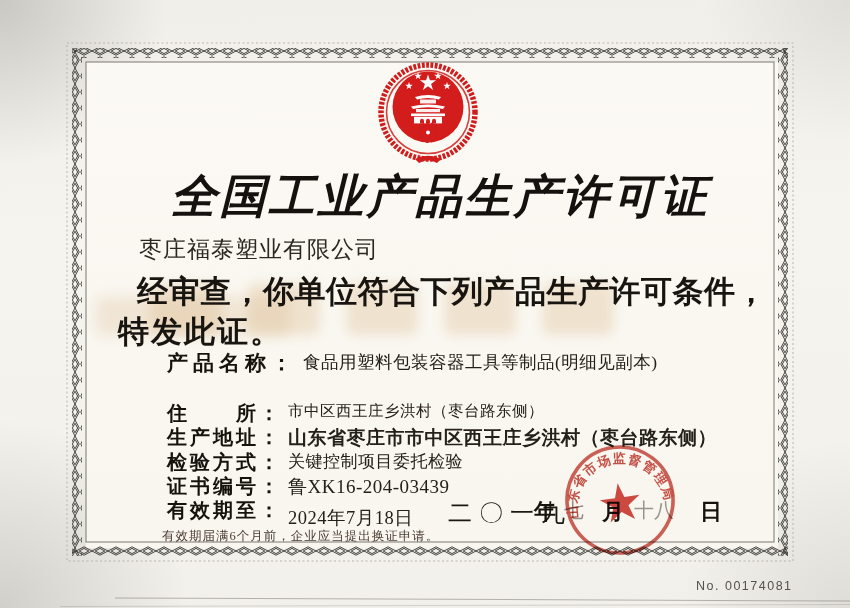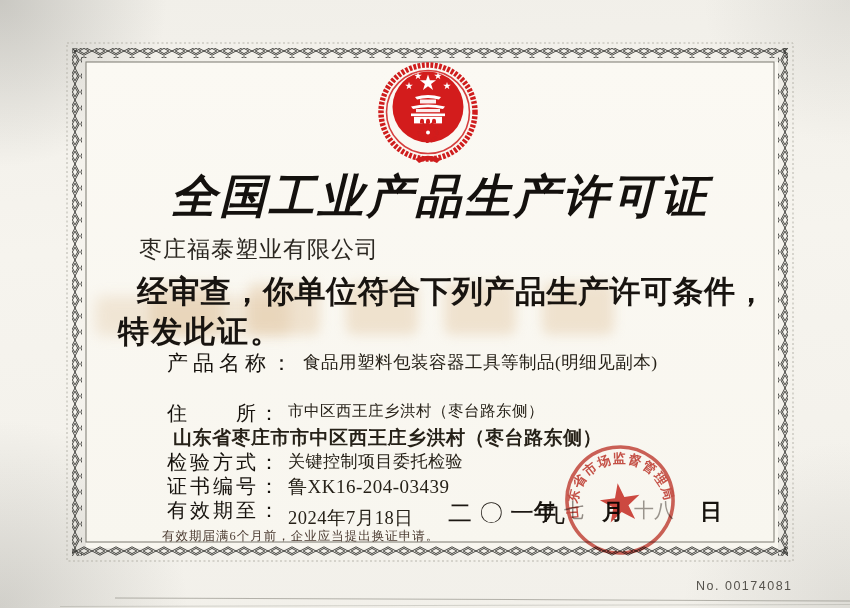--- a/index.html
+++ b/index.html
@@ -26,21 +26,21 @@
   
   .abs{position:absolute;}
   .title{
     left:90px;top:166px;width:700px;text-align:center;
     font-size:46px;font-weight:bold;letter-spacing:3px;color:#14110e;font-style:italic;
   }
   .company{left:139px;top:234px;font-size:23px;color:#2b2721;letter-spacing:1px;}
   .stmt1{left:137px;top:271px;font-size:31px;font-weight:bold;color:#181410;letter-spacing:.5px;}
   .stmt2{left:112px;top:311px;font-size:31px;font-weight:bold;color:#181410;letter-spacing:2px;margin-left:6px;}
   .row{position:absolute;left:167px;display:flex;align-items:flex-start;white-space:nowrap;}
-  .lbl{font-weight:normal;font-size:20px;letter-spacing:3px;color:#16120d;white-space:pre;}
+  .lbl{font-weight:bold;font-size:20px;letter-spacing:3px;color:#16120d;white-space:pre;}
   .val{font-size:17px;color:#262118;margin-left:6px;margin-top:1px;letter-spacing:.5px;}
   .row-product{top:349px}.row-product .lbl{font-size:21px;letter-spacing:5px;}
   .row-product .val{font-size:17.5px;}
   .row-addr{top:400px}.row-addr .val{font-size:15.5px;}
   .row-prod-addr{top:424px}.row-prod-addr .val{font-size:19px;font-weight:bold;}
   .row-inspect{top:449px}.row-inspect .val{font-size:17px;}
   .row-certno{top:473px}.row-certno .val{font-size:19px;letter-spacing:.5px;}
   .row-valid{top:497px}.row-valid .val{font-size:18.5px;margin-top:8px;}
   .dateline{left:448px;top:497px;width:290px;height:30px;}
   .dateline span{position:absolute;top:0;}
@@ -135,20 +135,21 @@
 
   <div class="row row-product">
     <span class="lbl">产品名称：</span>
     <span class="val">食品用塑料包装容器工具等制品(明细见副本)</span>
   </div>
   <div class="row row-addr">
     <span class="lbl">住　　所：</span>
     <span class="val">市中区西王庄乡洪村（枣台路东侧）</span>
   </div>
   <div class="row row-prod-addr">
+    <span class="lbl">生产地址：</span>
     <span class="val">山东省枣庄市市中区西王庄乡洪村（枣台路东侧）</span>
   </div>
   <div class="row row-inspect">
     <span class="lbl">检验方式：</span>
     <span class="val">关键控制项目委托检验</span>
   </div>
   <div class="row row-certno">
     <span class="lbl">证书编号：</span>
     <span class="val">鲁XK16-204-03439</span>
   </div>

